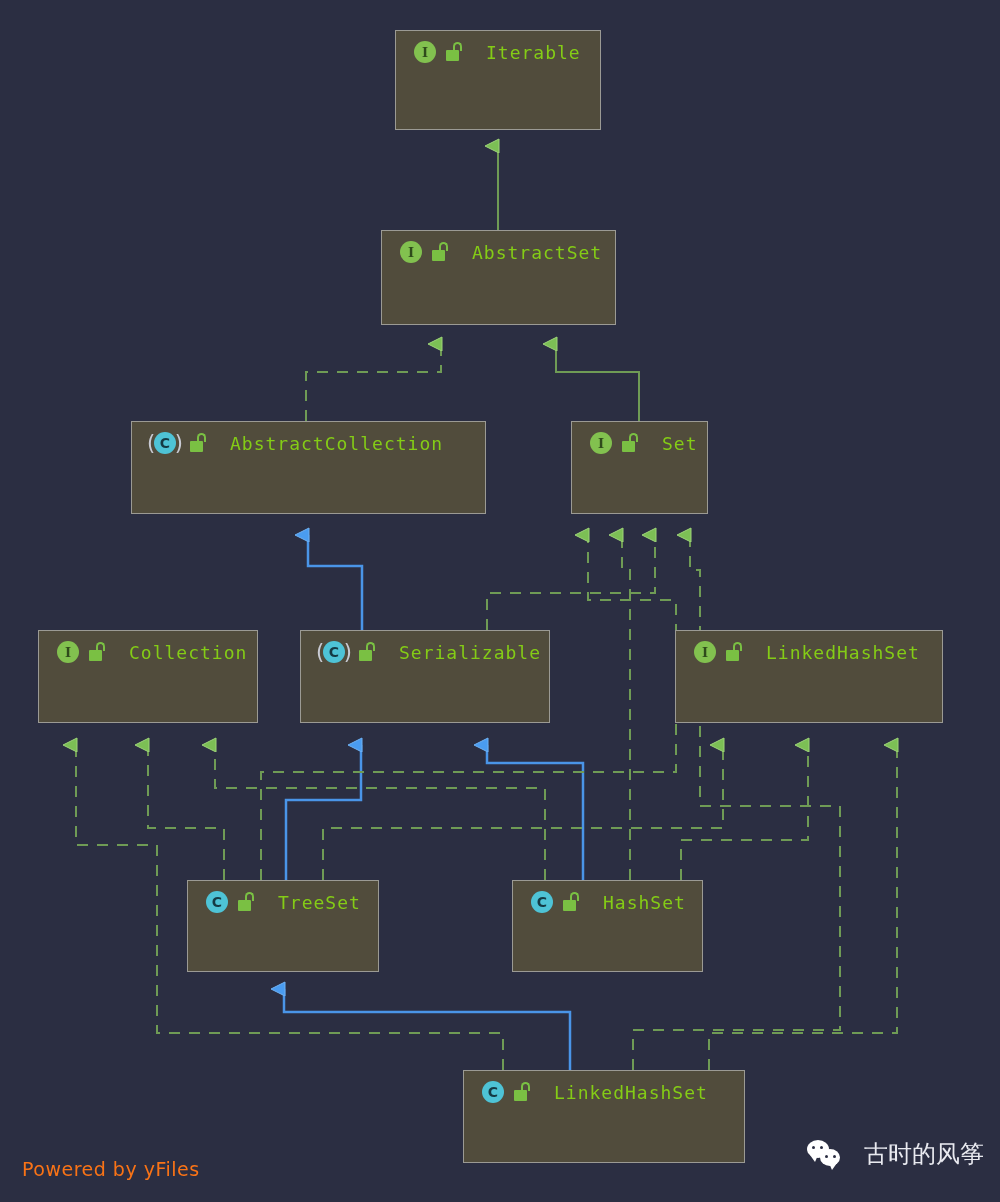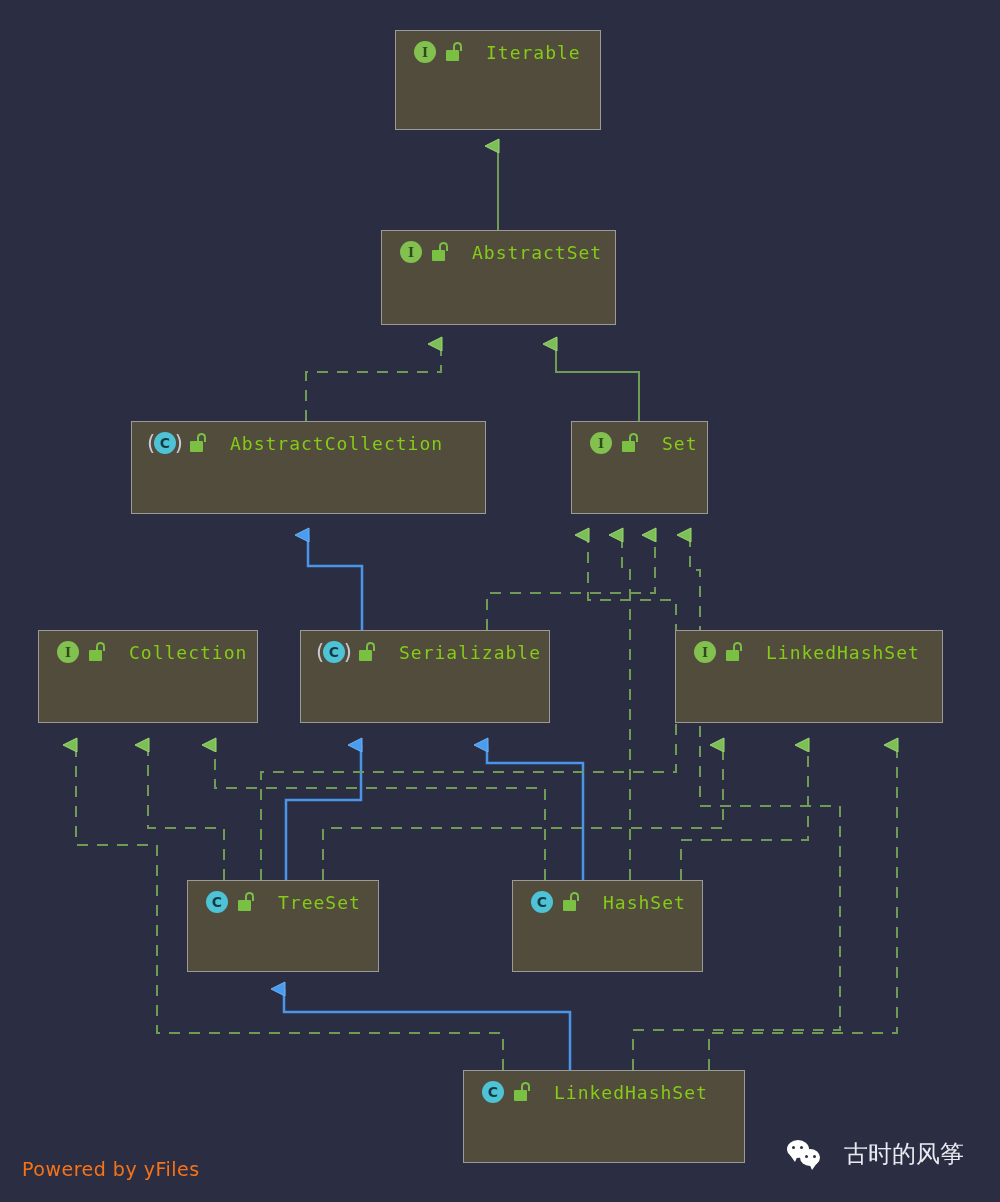--- a/index.html
+++ b/index.html
@@ -90,21 +90,21 @@
     box-sizing:border-box;
   }
 
   
   .yfiles{
     position:absolute;left:22px;top:1158px;
     color:#f97316;font-size:19px;letter-spacing:.5px;
     font-family:"DejaVu Sans","Liberation Sans",sans-serif;
   }
   .wm{
-    position:absolute;right:36px;top:1138px;
+    position:absolute;right:16px;top:1138px;
     display:flex;align-items:center;gap:23px;
   }
   .wm .txt{
     color:#e9eaf0;font-size:24px;
     font-family:"DejaVu Sans","Liberation Sans",sans-serif;
   }
   .wechat{position:relative;width:34px;height:28px;flex:0 0 34px;}
   .wechat .b1{
     position:absolute;left:0;top:0;width:22px;height:18px;border-radius:50%;
     background:#ffffff;

